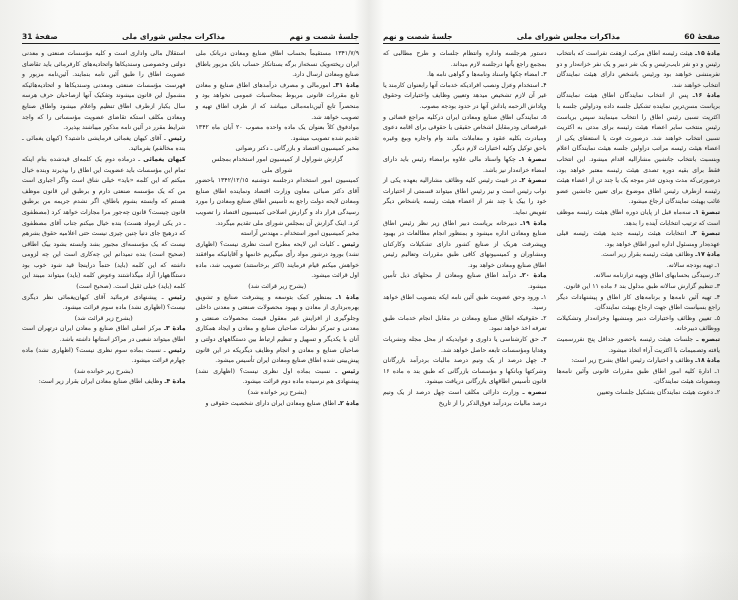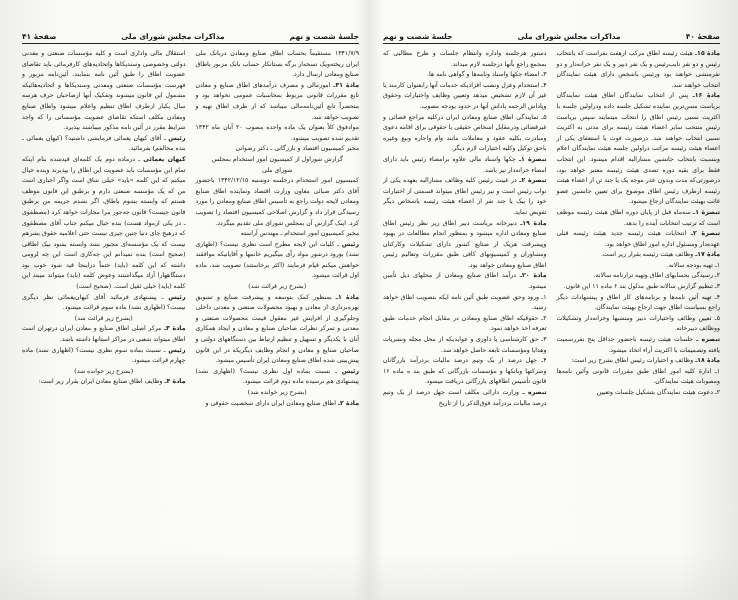--- a/index.html
+++ b/index.html
@@ -18,21 +18,21 @@
 </style>
 </head>
 <body>
 
 <div class="spread">
 
   <div class="page left">
     <div class="header">
       <span>جلسهٔ شصت و نهم</span>
       <span>مذاکرات مجلس شورای ملی</span>
-      <span>صفحهٔ ۴۱</span>
+      <span>صفحهٔ 31</span>
     </div>
     <div class="cols">
       <div class="col">
           <p><span>۱۳۴۱/۷/۹ مستقیماً بحساب اطاق صنایع ومعادن دربانک ملی ایران ریخته‌ویک نسخه‌از برگه بستانکار حساب بانک مزبور باطاق صنایع ومعادن ارسال دارد.</span></p>
           <p><b>مادهٔ ۳۱ـ</b><span> امورمالی و مصرف درآمدهای اطاق صنایع و معادن تابع مقررات قانونی مربوط بمحاسبات عمومی نخواهد بود و منحصراً تابع آئین‌نامه‌مالی میباشد که از طرف اطاق تهیه و تصویب خواهد شد.</span></p>
           <p><span>موادفوق کلاً بعنوان یک ماده واحده مصوب ۲۰ آبان ماه ۱۳۴۲ تقدیم شده تصویب میشود.</span></p>
           <p><span>مخبر کمیسیون اقتصاد و بازرگانی ـ دکتر رضوانی</span></p>
           <p class="center"><span>گزارش شوراول از کمیسیون امور استخدام بمجلس</span></p>
           <p class="center"><span>شورای ملی</span></p>
           <p><span>کمیسیون امور استخدام درجلسه دوشنبه ۱۳۴۲/۱۲/۱۵ باحضور آقای دکتر صبائی معاون وزارت اقتصاد ونماینده اطاق صنایع ومعادن لایحه دولت راجع به تأسیس اطاق صنایع ومعادن را مورد رسیدگی قرار داد و گزارش اصلاحی کمیسیون اقتصاد را تصویب کرد. اینک گزارش آن بمجلس شورای ملی تقدیم میگردد.</span></p>
@@ -53,21 +53,21 @@
           <p><b>مادهٔ ۳ـ</b><span> مرکز اصلی اطاق صنایع و معادن ایران درتهران است اطاق میتواند شعبی در مراکز استانها داشته باشد.</span></p>
           <p><b>رئیس</b><span> ـ نسبت بماده سوم نظری نیست؟ (اظهاری نشد) ماده چهارم قرائت میشود.</span></p>
           <p class="center"><span>(بشرح زیر خوانده شد)</span></p>
           <p><b>مادهٔ ۴ـ</b><span> وظایف اطاق صنایع معادن ایران بقرار زیر است:</span></p>
         </div>
     </div>
   </div>
 
   <div class="page right">
     <div class="header">
-      <span>صفحهٔ ۴۰</span>
+      <span>صفحهٔ 60</span>
       <span>مذاکرات مجلس شورای ملی</span>
       <span>جلسهٔ شصت و نهم</span>
     </div>
     <div class="cols">
       <div class="col">
           <p><b>مادهٔ ۱۵ـ</b><span> هیئت رئیسه اطاق مرکب ازهفت نفراست که بانتخاب رئیس و دو نفر نایب‌رئیس و یک نفر دبیر و یک نفر خزانه‌دار و دو نفرمنشی خواهند بود ورئیس باشخص دارای هیئت نمایندگان انتخاب خواهند شد.</span></p>
           <p><b>مادهٔ ۱۶ـ</b><span> پس از انتخاب نمایندگان اطاق هیئت نمایندگان بریاست مسن‌ترین نماینده تشکیل جلسه داده ودراولین جلسه با اکثریت نسبی رئیس اطاق را انتخاب مینمایند سپس بریاست رئیس منتخب سایر اعضاء هیئت رئیسه برای مدتی به اکثریت نسبی انتخاب خواهند شد. درصورت فوت یا استعفای یکی از اعضاء هیئت رئیسه مراتب دراولین جلسه هیئت نمایندگان اعلام وبنسبت بانتخاب جانشین مشارالیه اقدام میشود. این انتخاب فقط برای بقیه دوره تصدی هیئت رئیسه معتبر خواهد بود، درصورتی‌که مدت وبدون عذر موجه یک یا چند تن از اعضاء هیئت رئیسه ازطرف رئیس اطاق موضوع برای تعیین جانشین عضو غائب بهیئت نمایندگان ارجاع میشود.</span></p>
           <p><b>تبصرهٔ ۱ـ</b><span> سه‌ماه قبل از پایان دوره اطاق هیئت رئیسه موظف است که ترتیب انتخابات آینده را بدهد.</span></p>
           <p><b>تبصرهٔ ۲ـ</b><span> انتخابات هیئت رئیسه جدید هیئت رئیسه قبلی عهده‌دار ومسئول اداره امور اطاق خواهد بود.</span></p>
           <p><b>مادهٔ ۱۷ـ</b><span> وظائف هیئت رئیسه بقرار زیر است.</span></p>

